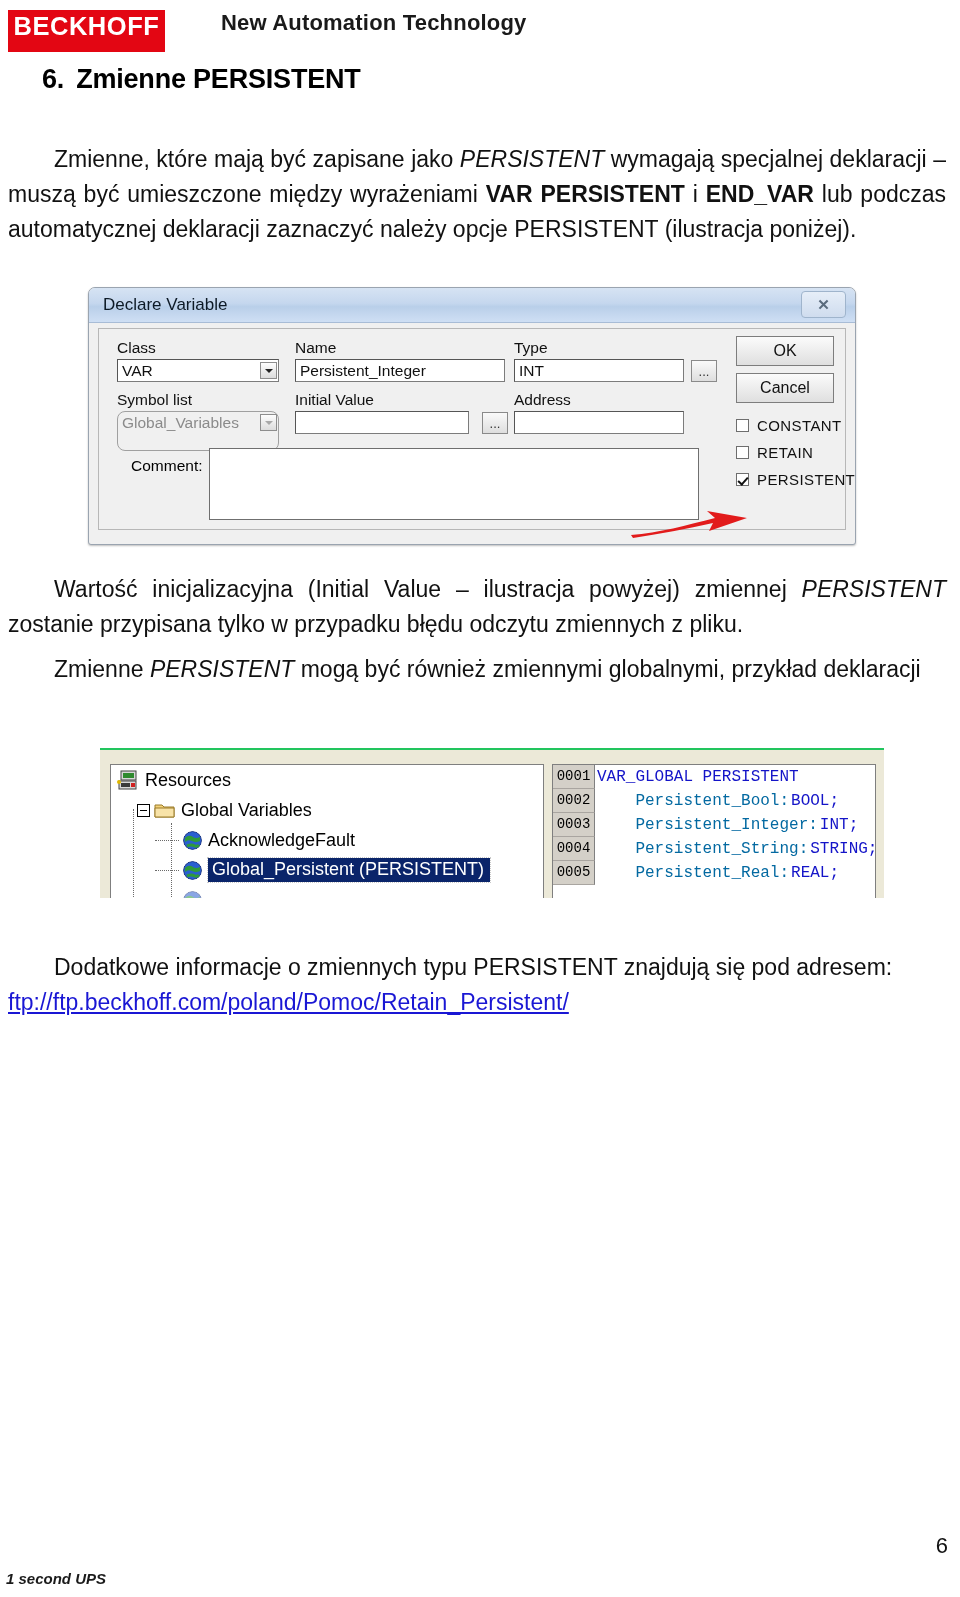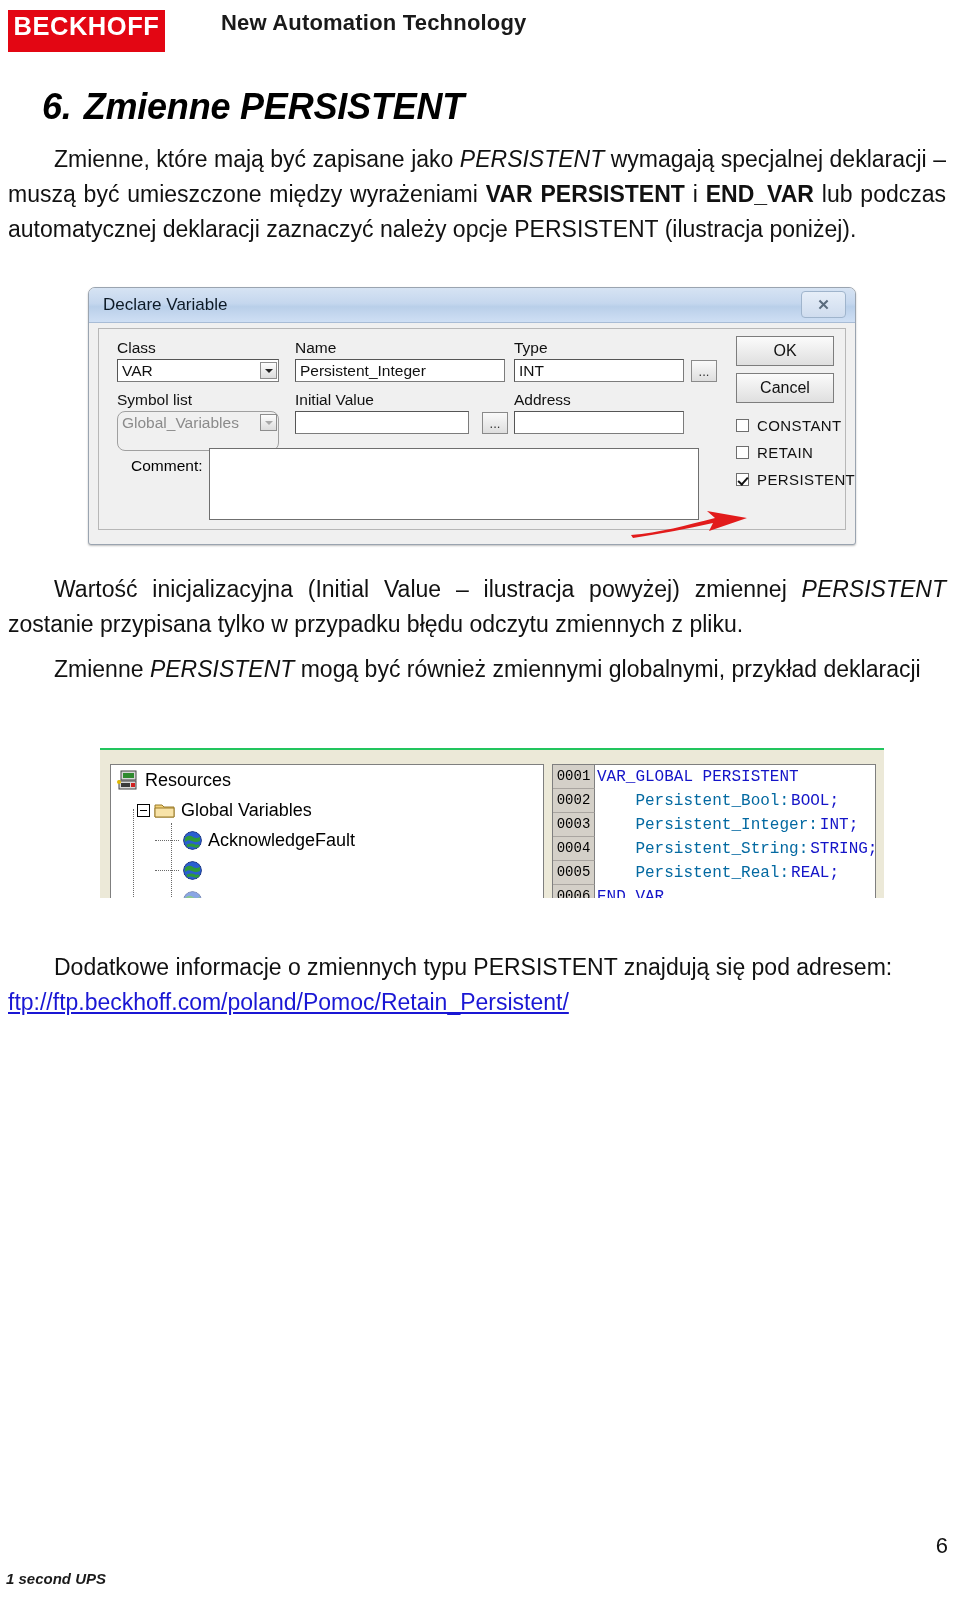--- a/index.html
+++ b/index.html
@@ -44,25 +44,24 @@
     margin-left: 24px;
     font-weight: bold;
     font-size: 22px;
     letter-spacing: 0.2px;
     color: #1a1a1a;
   }
 
   
   .section-heading {
     position: absolute;
-    left: 42px; top: 86px;
-    font-size: 36px;
+    left: 42px; top: 64px;
+    font-size: 27px;
     font-weight: bold;
     letter-spacing: -0.2px;
-    font-style: italic;
   }
   .section-heading .num { margin-right: 12px; }
 
   
   .para {
     position: absolute;
     left: 8px;
     width: 938px;
     font-size: 23px;
     line-height: 35px;
@@ -487,20 +486,21 @@
       <span class="lbl">AcknowledgeFault</span>
     </div>
 
     <div class="tree-row ind3 selected">
       <div class="dotline-h" style="left:44px; top:15px; width:24px;"></div>
       <svg class="ico ico-globe" viewBox="0 0 19 19">
         <circle cx="9.5" cy="9.5" r="9" fill="#2a5fd0" stroke="#16307a"></circle>
         <path d="M2 7 q4 -4 8 -1 q3 2 7 0 l0 4 q-4 2 -8 0 q-4 -2 -7 1 z" fill="#2f9a3a"></path>
         <path d="M4 15 q4 -2 8 0 q2 1 4 -1" stroke="#2f9a3a" stroke-width="3" fill="none"></path>
       </svg>
+      <span class="lbl">Global_Persistent (PERSISTENT)</span>
     </div>
 
     <div class="tree-row ind3" style="opacity:.55;">
       <svg class="ico ico-globe" viewBox="0 0 19 19">
         <circle cx="9.5" cy="9.5" r="9" fill="#2a5fd0" stroke="#16307a"></circle>
         <path d="M2 7 q4 -4 8 -1 q3 2 7 0 l0 4 q-4 2 -8 0 q-4 -2 -7 1 z" fill="#2f9a3a"></path>
       </svg>
     </div>
   </div>
 
@@ -522,24 +522,20 @@
     <div class="code-row">
       <span class="code-gutter">0004</span>
       <span class="code-text nm">    Persistent_String:</span>
       <span class="code-text kw">STRING;</span>
     </div>
     <div class="code-row">
       <span class="code-gutter">0005</span>
       <span class="code-text nm">    Persistent_Real:</span>
       <span class="code-text kw">REAL;</span>
     </div>
-    <div class="code-row">
-      <span class="code-gutter">0006</span>
-      <span class="code-text kw">END_VAR</span>
-    </div>
   </div>
 </div>
 
 <div class="para indent" id="para-more">
   <span>Dodatkowe informacje o zmiennych typu PERSISTENT znajdują się pod adresem:</span><br>
   <a class="link" href="#">ftp://ftp.beckhoff.com/poland/Pomoc/Retain_Persistent/</a>
 </div>
 
 <div class="footer-left">1 second UPS</div>
 <div class="footer-right">6</div>

